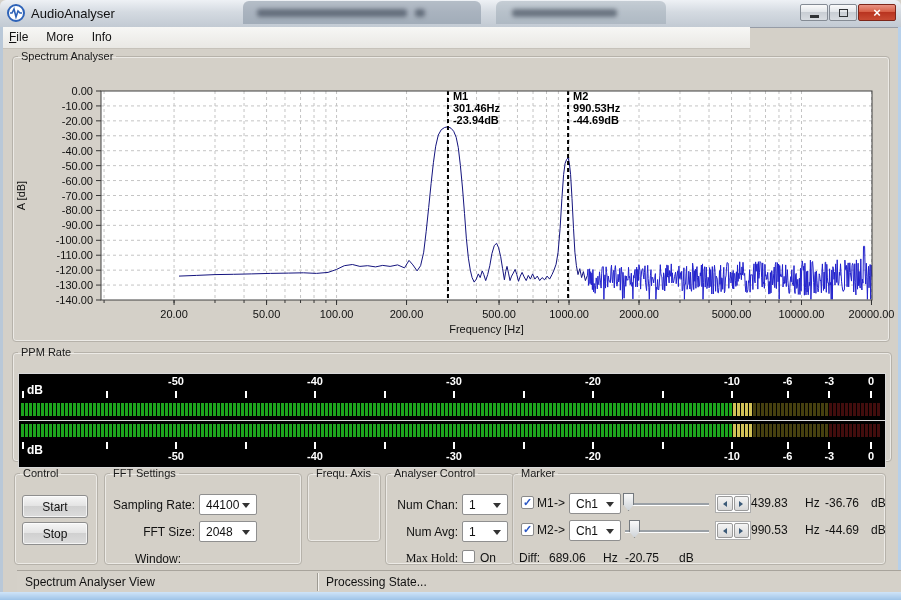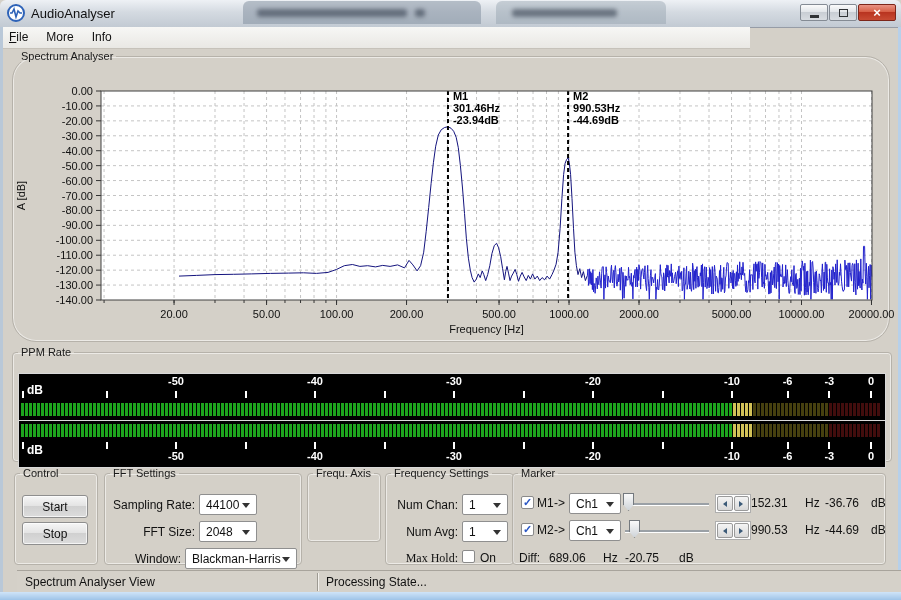--- a/index.html
+++ b/index.html
@@ -119,21 +119,21 @@
   </div>
 </div>
 
 <div class="menubar">
   <div id="menu-items"><span class="menu-item"><u>F</u>ile</span><span class="menu-item">More</span><span class="menu-item">Info</span></div>
 </div>
 
 <div class="edge-left"></div>
 <div class="edge-right"></div>
 
-<fieldset class="group" style="left:12px;top:50px;width:876px;height:290px;border-radius:24px;">
+<fieldset class="group" style="left:12px;top:50px;width:876px;height:290px;">
   <legend>Spectrum Analyser</legend>
   <div id="plot-svg"><svg width="881" height="265" font-family="&quot;Liberation Sans&quot;,sans-serif">
         <rect x="86" y="11" width="771" height="209" fill="#ffffff"></rect>
         <line x1="89.07529793745604" y1="11" x2="89.07529793745604" y2="220" stroke="#c4c4c4" stroke-dasharray="3,3" stroke-width="1"></line>
         <line x1="159.05854014097036" y1="11" x2="159.05854014097036" y2="220" stroke="#c4c4c4" stroke-dasharray="3,3" stroke-width="1"></line>
         <line x1="199.99611250891246" y1="11" x2="199.99611250891246" y2="220" stroke="#c4c4c4" stroke-dasharray="3,3" stroke-width="1"></line>
         <line x1="229.04178234448472" y1="11" x2="229.04178234448472" y2="220" stroke="#c4c4c4" stroke-dasharray="3,3" stroke-width="1"></line>
         <line x1="251.5713541811029" y1="11" x2="251.5713541811029" y2="220" stroke="#c4c4c4" stroke-dasharray="3,3" stroke-width="1"></line>
         <line x1="269.9793547124268" y1="11" x2="269.9793547124268" y2="220" stroke="#c4c4c4" stroke-dasharray="3,3" stroke-width="1"></line>
         <line x1="285.54309739904147" y1="11" x2="285.54309739904147" y2="220" stroke="#c4c4c4" stroke-dasharray="3,3" stroke-width="1"></line>
@@ -765,32 +765,28 @@
   <div class="combo" style="left:94px;top:15px;width:58px;height:21px;">
     <span>44100</span>
     <span class="arr"></span>
   </div>
   <div class="lbl r" style="left:4px;top:46px;width:86px;">FFT Size:</div>
   <div class="combo" style="left:94px;top:42px;width:58px;height:21px;">
     <span>2048</span>
     <span class="arr"></span>
   </div>
   <div class="lbl r" style="left:4px;top:73px;width:72px;">Window:</div>
-  <div class="combo" style="left:80px;top:69px;width:112px;height:21px;">
-    <span>Blackman-Harris</span>
-    <span class="arr"></span>
-  </div>
 </fieldset>
 
 <fieldset class="group" style="left:307px;top:467px;width:72px;height:73px;">
   <legend>Frequ. Axis</legend>
 </fieldset>
 
 <fieldset class="group" style="left:385px;top:467px;width:127px;height:96px;">
-  <legend>Frequency Settings</legend>
+  <legend>Analyser Control</legend>
   <div class="lbl r" style="left:4px;top:19px;width:68px;">Num Chan:</div>
   <div class="combo" style="left:76px;top:15px;width:46px;height:21px;">
     <span>1</span>
     <span class="arr"></span>
   </div>
   <div class="lbl r" style="left:4px;top:46px;width:68px;">Num Avg:</div>
   <div class="combo" style="left:76px;top:42px;width:46px;height:21px;">
     <span>1</span>
     <span class="arr"></span>
   </div>
@@ -812,21 +808,21 @@
   <div class="groove" style="left:112px;top:24px;width:84px;"></div>
   <div class="thumb" style="left:110px;top:14px;"></div>
   <div class="spinpair" style="left:202px;top:15px;">
     <div class="spinbtn">
         <div class="tri-l"></div>
       </div>
     <div class="spinbtn">
         <div class="tri-r"></div>
       </div>
   </div>
-  <div class="val" style="left:238px;top:17px;">152.31</div>
+  <div class="val" style="left:238px;top:17px;">439.83</div>
   <div class="val" style="left:292px;top:17px;">Hz</div>
   <div class="val" style="left:312px;top:17px;">-36.76</div>
   <div class="val" style="left:358px;top:17px;">dB</div>
 
   <div class="check" style="left:8px;top:44px;">✓</div>
   <div class="lbl" style="left:24px;top:44px;">M2</div>
   <div class="lbl" style="left:41px;top:44px;">-&gt;</div>
   <div class="combo" style="left:56px;top:41px;width:52px;height:21px;">
     <span>Ch1</span>
     <span class="arr"></span>

